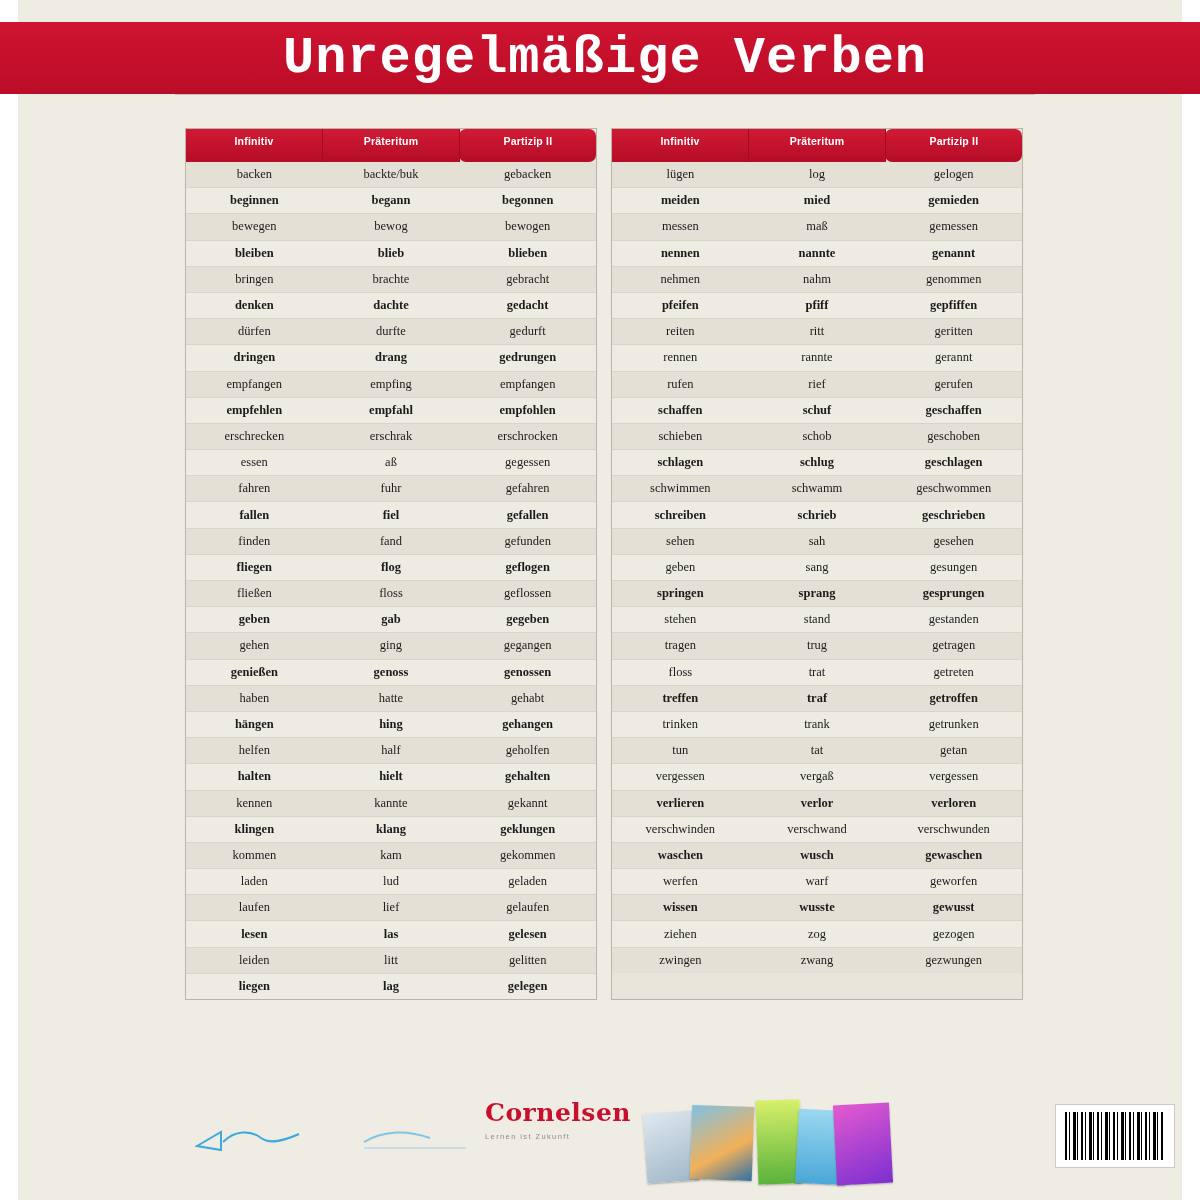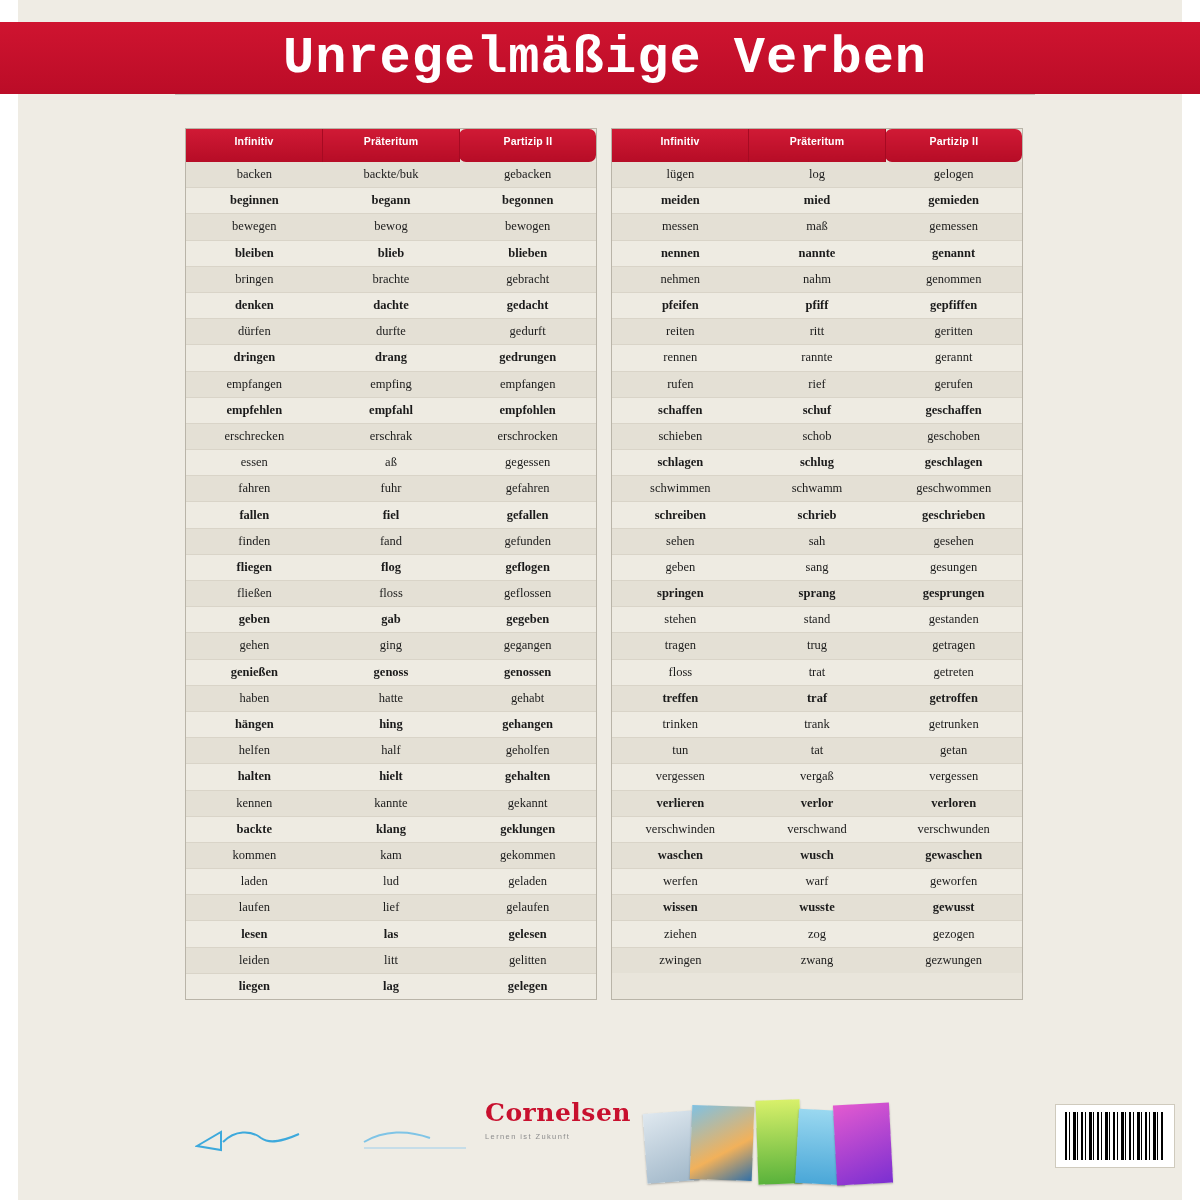--- a/index.html
+++ b/index.html
@@ -289,21 +289,21 @@
               <td>halten</td>
               <td>hielt</td>
               <td>gehalten</td>
             </tr>
             <tr>
               <td>kennen</td>
               <td>kannte</td>
               <td>gekannt</td>
             </tr>
             <tr class="strong">
-              <td>backte</td>
+              <td>klingen</td>
               <td>klang</td>
               <td>geklungen</td>
             </tr>
             <tr>
               <td>kommen</td>
               <td>kam</td>
               <td>gekommen</td>
             </tr>
             <tr>
               <td>laden</td>

